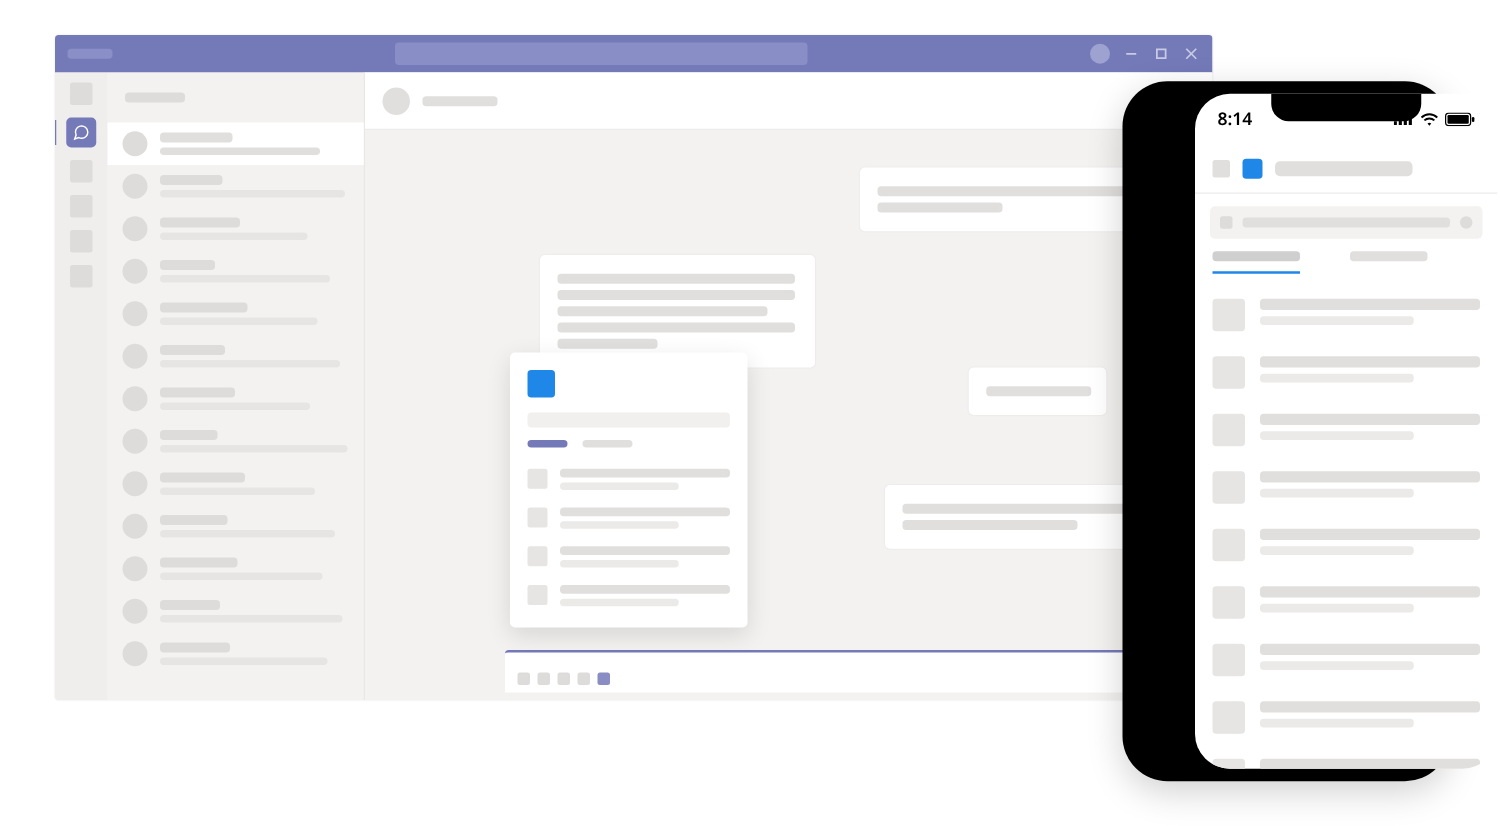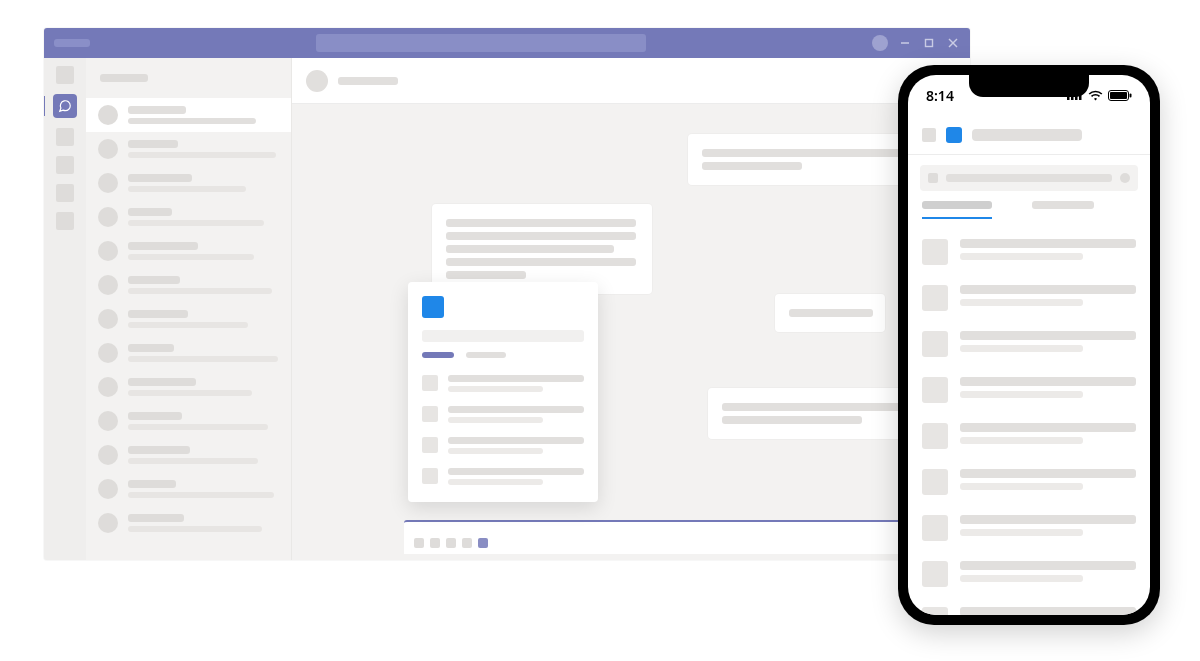--- a/index.html
+++ b/index.html
@@ -100,21 +100,21 @@
   .compose .sq.active { background:#7479b8; opacity:0.85; }
   .compose .flex { flex:1; }
   .compose .send { width:12px; height:12px; background:#dedcda; border-radius:2px; }
 
   
   .phone {
     position:absolute; right:40px; top:65px; width:262px; height:560px;
     background:#000; border-radius:36px; padding:10px;
     box-shadow: 0 8px 28px rgba(0,0,0,0.18);
   }
-  .phone-inner { width:100%; height:100%; background:#fff; border-radius:28px; overflow:hidden; position:relative; }
+  .phone-inner { width:100%; height:100%; background:#fff; border-radius:28px; overflow:hidden; position:relative;margin-left:48px; }
   .notch { position:absolute; top:0; left:50%; transform:translateX(-50%); width:120px; height:22px; background:#000; border-radius: 0 0 14px 14px; z-index:5;}
   .statusbar { height:40px; display:flex; align-items:center; justify-content:space-between; padding:0 18px; font-size:14px; font-weight:600; color:#000; }
   .statusbar .right { display:flex; gap:5px; align-items:center;}
   .mhdr { height:40px; display:flex; align-items:center; padding:0 14px; gap:10px; border-bottom:1px solid #ececec; }
   .mhdr .mback { width:14px; height:14px; background:#e1dfdd; border-radius:2px; }
   .mhdr .mapp { width:16px; height:16px; background:#1f87e8; border-radius:3px; }
   .mhdr .mtitle { width:110px; height:12px; background:#e1dfdd; border-radius:4px; }
   .msearch { margin:10px 12px 0; height:26px; background:#f3f2f1; border-radius:4px; display:flex; align-items:center; padding:0 8px; }
   .msearch .msbar { flex:1; height:8px; background:#e1dfdd; border-radius:3px; }
   .msearch .msglass { width:10px; height:10px; background:#dedcda; border-radius:2px; margin-right:8px; }

